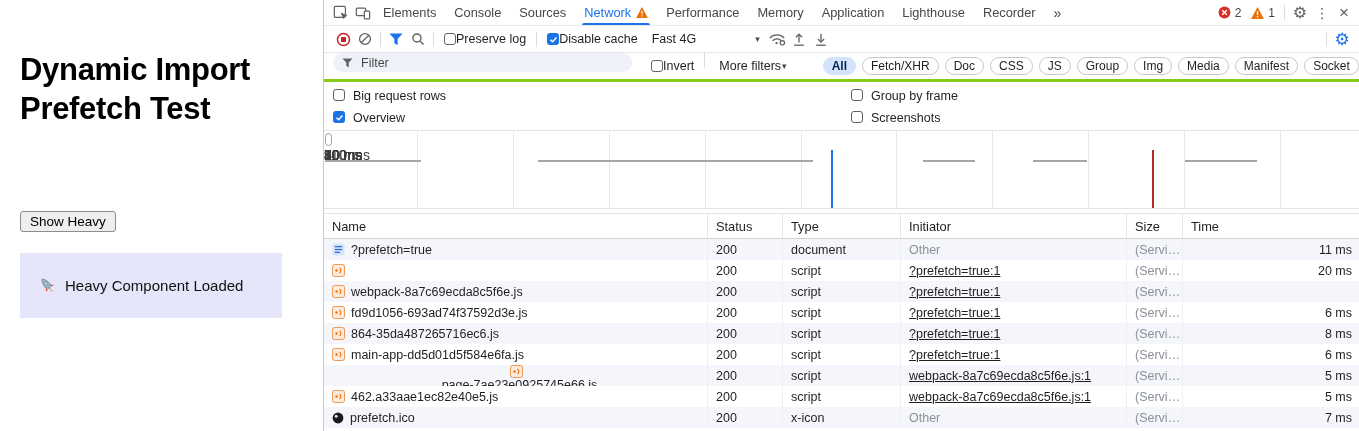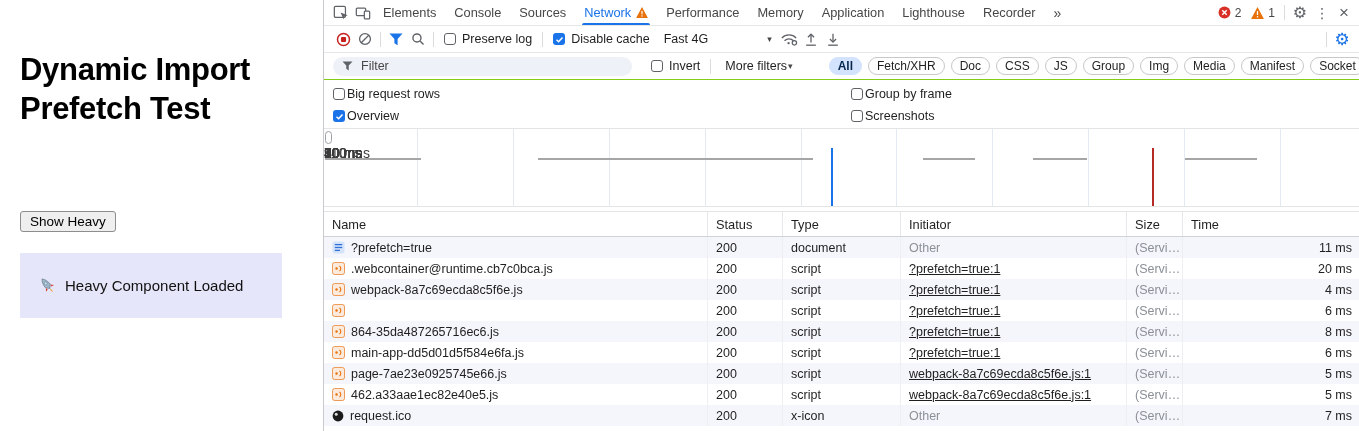--- a/index.html
+++ b/index.html
@@ -24,37 +24,37 @@
   .tabbar{height:25px;display:flex;align-items:center;border-bottom:1px solid #e7e7e7;padding-left:6px}
   .tabs{display:flex;height:100%}
   .tab{display:flex;align-items:center;gap:5px;padding:2px 9px;font-size:12.8px;color:#474747;position:relative;cursor:pointer;white-space:nowrap}
   .tab.active{color:#1a73e8}
   .tab.active::after{content:"";position:absolute;left:7px;right:7px;bottom:0;height:2.5px;border-radius:2px 2px 0 0;background:#1a73e8}
   .tab-overflow{padding:0 9px;font-size:14px;color:#474747;cursor:pointer}
   .tabbar-right{margin-left:auto;display:flex;align-items:center;padding-right:4px}
   .badge{display:flex;align-items:center;gap:4px;padding:0 5px;font-size:12px;color:#474747;cursor:pointer}
 
   .toolbar{height:26px;display:flex;align-items:center;border-bottom:1px solid #e7e7e7;padding-left:8px}
-  .check{display:flex;align-items:center;gap:6px;padding:0 6px;cursor:pointer;white-space:nowrap}
+  .check{display:flex;align-items:center;padding:0 6px;cursor:pointer;white-space:nowrap}
   .cbox{width:12px;height:12px;box-sizing:border-box;border:1.5px solid #5f6368;border-radius:3px;background:#fff;flex:none}
   .cbox.checked{border:none;background:#1a73e8;display:flex;align-items:center;justify-content:center}
   .throttle{display:flex;align-items:center;justify-content:space-between;width:108px;padding:0 6px;margin-left:2px;cursor:pointer;white-space:nowrap}
 
-  .filterrow{height:26px;display:flex;align-items:center;border-bottom:1px solid #84cc16;padding-left:9px}
+  .filterrow{height:26px;display:flex;border-bottom:3px solid #84cc16;padding-left:9px}
   .filter-input{width:299px;height:19px;background:#eef1f8;border-radius:10px;display:flex;align-items:center;gap:6px;padding:0 9px;box-sizing:border-box;flex:none}
   .filter-input input{border:none;background:transparent;outline:none;font-family:inherit;font-size:12.5px;color:#1f1f1f;width:100%}
   .filter-input input::placeholder{color:#474747;opacity:1}
   .invert{margin-left:13px}
   .morefilters{display:flex;align-items:center;gap:1px;padding:0 10px;cursor:pointer;white-space:nowrap}
   .chips{display:flex;align-items:center;gap:6px;margin-left:26px}
   .chip{border:1px solid #c6c8ca;border-radius:9px;background:#fff;color:#1f1f1f;font-size:12px;padding:1px 8px;white-space:nowrap;cursor:pointer}
   .chip.selected{background:#d3e3fd;border-color:#d3e3fd;color:#06264d;font-weight:700}
 
   .options{height:48px;position:relative}
-  .opt{position:absolute;display:flex;align-items:center;gap:2px;cursor:pointer}
+  .opt{position:absolute;display:flex;align-items:flex-start;gap:8px;cursor:pointer}
 
   .overview{height:79px;box-sizing:border-box;border-top:1px solid #e4e4e4;border-bottom:1px solid #e4e4e4;position:relative;overflow:hidden;background:#fff}
   .tick-label{position:absolute;top:16px;left:0;font-size:14px;color:#3c3c3c;text-align:left;pointer-events:none;white-space:nowrap}
   .tick-line{position:absolute;top:0;bottom:0;width:1px;background:#e4e9f4;pointer-events:none}
   .ov-bar{position:absolute;top:29px;height:2px;background:#a6a6a6}
   .ov-marker{position:absolute;top:19px;bottom:0;width:2px}
   .ov-handle{position:absolute;left:1px;top:2px;width:7px;height:13px;box-sizing:border-box;border:1px solid #9aa0a6;border-radius:6px;background:#fff;cursor:ew-resize}
 
   .table{margin-top:4px}
   .table-header{height:26px;display:flex;box-sizing:border-box;border-top:1px solid #e4e4e4;border-bottom:1px solid #cfd2d6;background:#fff}
@@ -359,21 +359,20 @@
           </div>
           <div class="row">
             <div class="cell" style="width: 384px;">
               <span class="name-ic">
                 <svg width="13" height="13" viewBox="0 0 14 14">
                   <rect x="0.5" y="0.5" width="13" height="13" rx="2.5" fill="#fcebdd" stroke="#ec9044"></rect>
                   <circle cx="4.9" cy="7" r="1.3" fill="#e8710a"></circle>
                   <path d="M8 4.4c2 1.1 2 4.1 0 5.2" stroke="#e8710a" stroke-width="1.2" fill="none"></path>
                 </svg>
               </span>
-              <span>.webcontainer@runtime.cb7c0bca.js</span>
             </div>
             <div class="cell" style="width: 75px;">200</div>
             <div class="cell" style="width: 118px;">script</div>
             <div class="cell" style="width: 226px;">
               <span class="link">?prefetch=true:1</span>
             </div>
             <div class="cell muted" style="width: 56px;">(Servi…</div>
             <div class="cell time" style="width: 177px;">20 ms</div>
           </div>
           <div class="row shade">
@@ -386,31 +385,31 @@
                 </svg>
               </span>
               <span>webpack-8a7c69ecda8c5f6e.js</span>
             </div>
             <div class="cell" style="width: 75px;">200</div>
             <div class="cell" style="width: 118px;">script</div>
             <div class="cell" style="width: 226px;">
               <span class="link">?prefetch=true:1</span>
             </div>
             <div class="cell muted" style="width: 56px;">(Servi…</div>
-            <div class="cell time" style="width: 177px;">4 ms</div>
           </div>
           <div class="row">
             <div class="cell" style="width: 384px;">
               <span class="name-ic">
                 <svg width="13" height="13" viewBox="0 0 14 14">
                   <rect x="0.5" y="0.5" width="13" height="13" rx="2.5" fill="#fcebdd" stroke="#ec9044"></rect>
                   <circle cx="4.9" cy="7" r="1.3" fill="#e8710a"></circle>
                   <path d="M8 4.4c2 1.1 2 4.1 0 5.2" stroke="#e8710a" stroke-width="1.2" fill="none"></path>
                 </svg>
               </span>
+              <span>fd9d1056-693ad74f37592d3e.js</span>
             </div>
             <div class="cell" style="width: 75px;">200</div>
             <div class="cell" style="width: 118px;">script</div>
             <div class="cell" style="width: 226px;">
               <span class="link">?prefetch=true:1</span>
             </div>
             <div class="cell muted" style="width: 56px;">(Servi…</div>
             <div class="cell time" style="width: 177px;">6 ms</div>
           </div>
           <div class="row shade">
@@ -445,21 +444,21 @@
             </div>
             <div class="cell" style="width: 75px;">200</div>
             <div class="cell" style="width: 118px;">script</div>
             <div class="cell" style="width: 226px;">
               <span class="link">?prefetch=true:1</span>
             </div>
             <div class="cell muted" style="width: 56px;">(Servi…</div>
             <div class="cell time" style="width: 177px;">6 ms</div>
           </div>
           <div class="row shade">
-            <div class="cell" style="width: 384px;">
+            <div class="cell" style="width: 384px; flex-direction: column;">
               <span class="name-ic">
                 <svg width="13" height="13" viewBox="0 0 14 14">
                   <rect x="0.5" y="0.5" width="13" height="13" rx="2.5" fill="#fcebdd" stroke="#ec9044"></rect>
                   <circle cx="4.9" cy="7" r="1.3" fill="#e8710a"></circle>
                   <path d="M8 4.4c2 1.1 2 4.1 0 5.2" stroke="#e8710a" stroke-width="1.2" fill="none"></path>
                 </svg>
               </span>
               <span>page-7ae23e0925745e66.js</span>
             </div>
             <div class="cell" style="width: 75px;">200</div>
@@ -490,21 +489,21 @@
             <div class="cell time" style="width: 177px;">5 ms</div>
           </div>
           <div class="row shade">
             <div class="cell" style="width: 384px;">
               <span class="name-ic">
                 <svg width="12" height="12" viewBox="0 0 12 12">
                   <circle cx="6" cy="6" r="5.4" fill="#1b1b1b"></circle>
                   <circle cx="4.2" cy="4.2" r="1.5" fill="#fff" opacity="0.85"></circle>
                 </svg>
               </span>
-              <span>request.ico</span>
+              <span>prefetch.ico</span>
             </div>
             <div class="cell" style="width: 75px;">200</div>
             <div class="cell" style="width: 118px;">x-icon</div>
             <div class="cell" style="width: 226px;">
               <span class="muted">Other</span>
             </div>
             <div class="cell muted" style="width: 56px;">(Servi…</div>
             <div class="cell time" style="width: 177px;">7 ms</div>
           </div>
         </div>

